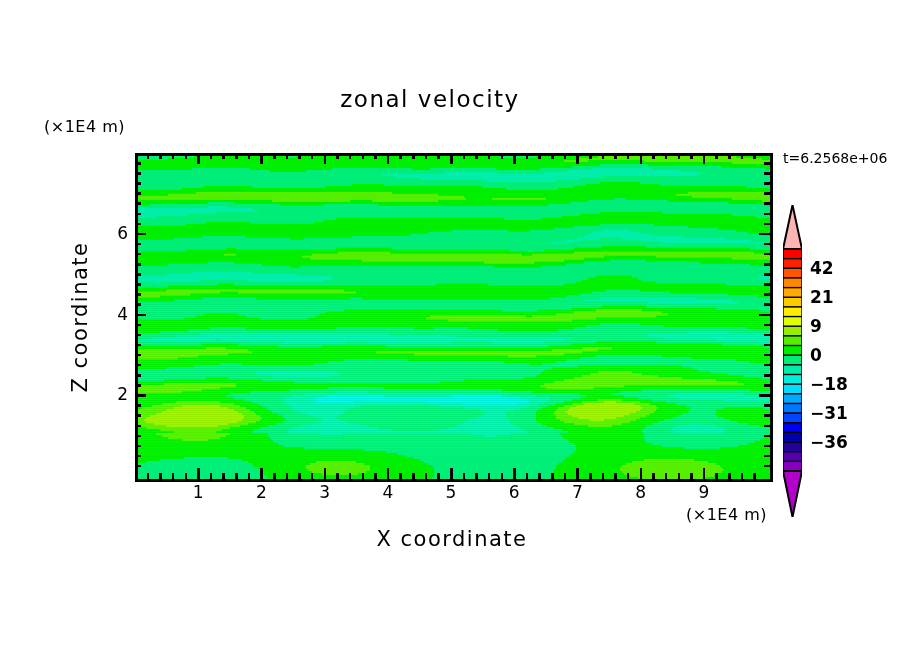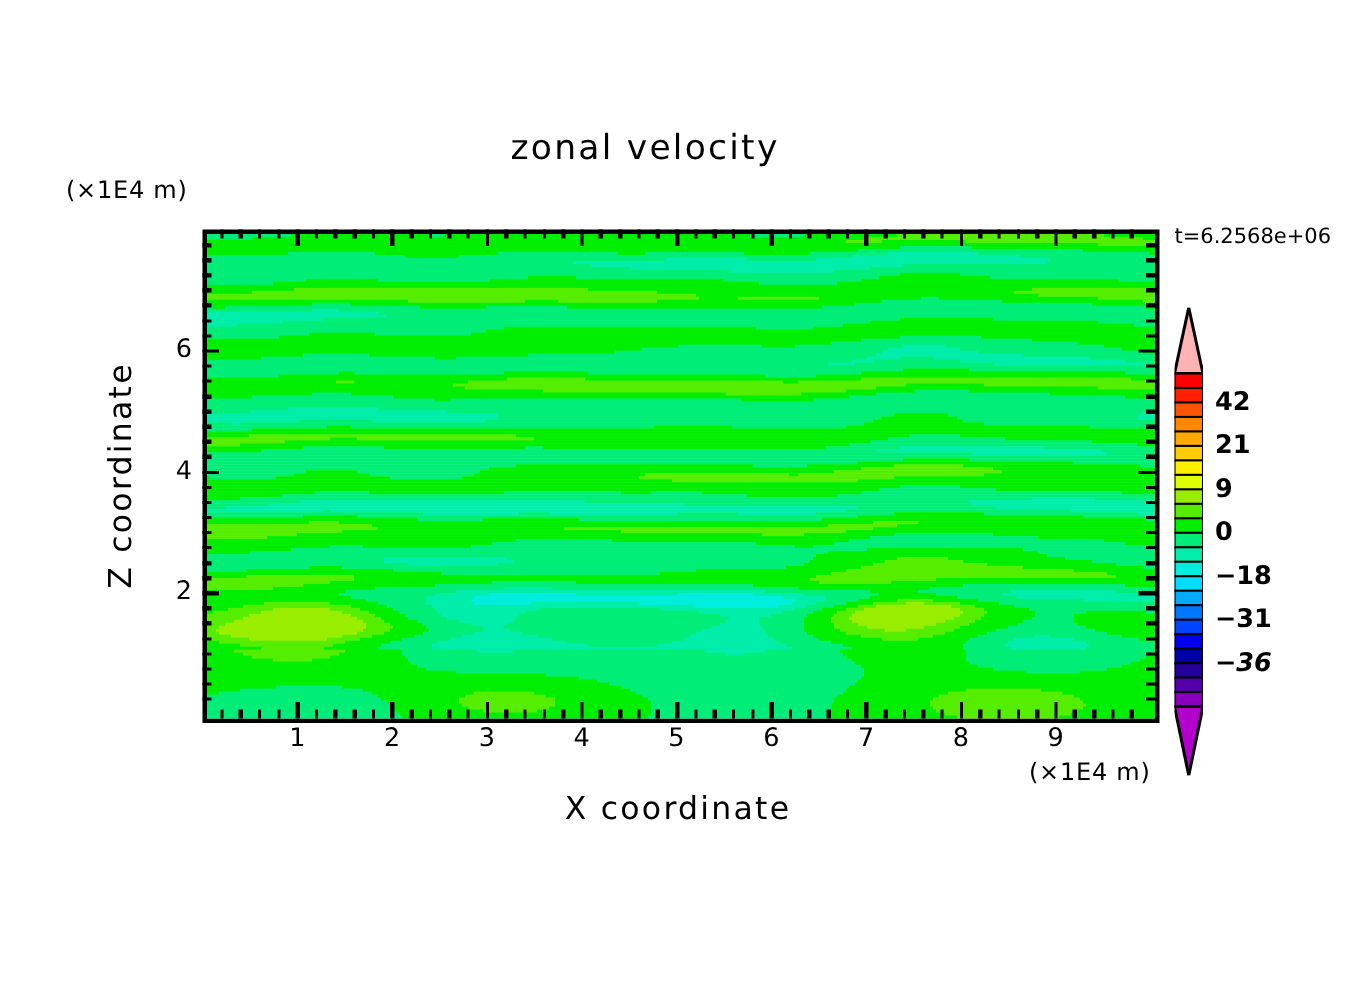--- a/index.html
+++ b/index.html
@@ -1337,14 +1337,14 @@
       <polygon points="0,266 19,266 9.5,312" fill="#b300cc" stroke="#000" stroke-width="2"></polygon>
     </svg>
 </div>
 <div id="colorbar-label-layer">
     <div class="txt cb-label" style="top: 258.304px;">42</div>
     <div class="txt cb-label" style="top: 287.261px;">21</div>
     <div class="txt cb-label" style="top: 316.217px;">9</div>
     <div class="txt cb-label" style="top: 345.174px;">0</div>
     <div class="txt cb-label" style="top: 374.13px;">−18</div>
     <div class="txt cb-label" style="top: 403.087px;">−31</div>
-    <div class="txt cb-label" style="top: 432.043px; font-style: italic;">−36</div>
+    <div class="txt cb-label" style="top: 432.043px;">−36</div>
   </div>
 
 </body></html>

